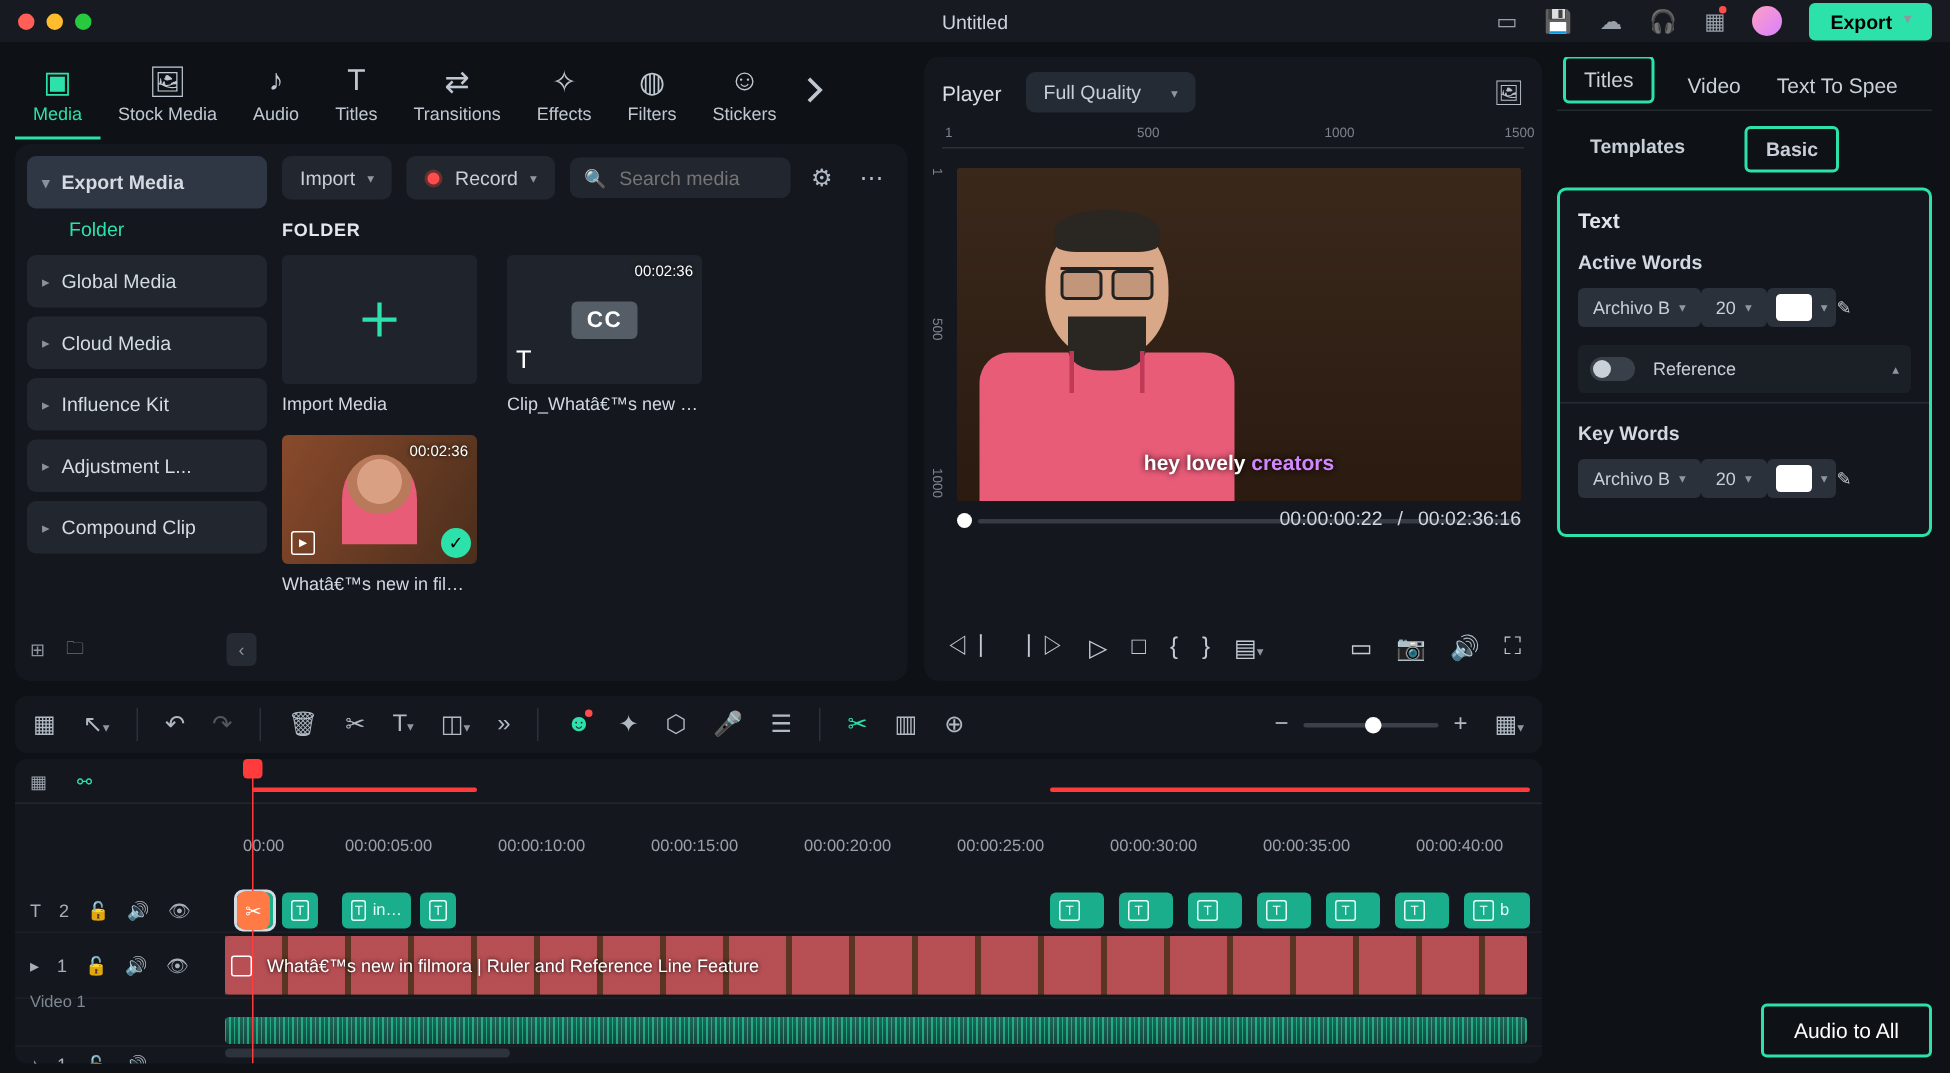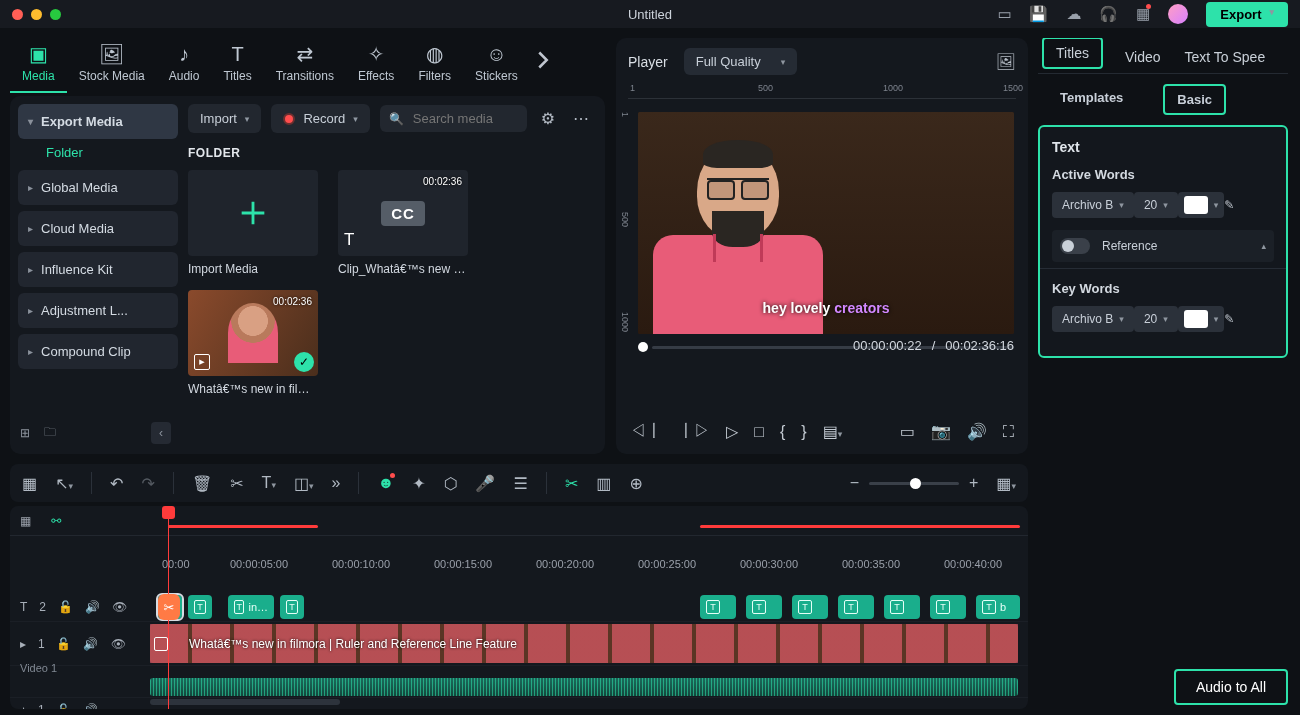--- a/index.html
+++ b/index.html
@@ -133,21 +133,21 @@
   .track { display:flex; align-items:center; height:30px; border-bottom:1px solid #1b1f26; }
   .track-head { width:140px; display:flex; align-items:center; gap:12px; padding-left:10px; font-size:12px; color:#a8afb9; }
   .track-head .ti { cursor:pointer; }
   .track-body { flex:1; position:relative; height:100%; }
   .title-clip { position:absolute; top:3px; height:24px; background:#1aae8c; border-radius:4px; display:flex; align-items:center; padding:0 6px; gap:4px; color:#e5fff7; font-size:11px; }
   .title-clip .ticon { width:14px; height:14px; border:1px solid #e5fff7; border-radius:2px; display:flex; align-items:center; justify-content:center; font-size:9px; }
   .title-clip.active { outline:2px solid #d6dbe2; }
   .video-track { height:44px; }
   .video-strip { position:absolute; top:2px; bottom:2px; left:0; right:10px; background:repeating-linear-gradient(90deg,#7a3f28 0,#7a3f28 38px,#5a3524 38px,#5a3524 42px); border-radius:3px; display:flex; align-items:center; }
   .video-strip::after {content:''; position:absolute; inset:0; background: repeating-linear-gradient(90deg, rgba(232,92,120,.55) 0, rgba(232,92,120,.55) 38px, transparent 38px, transparent 42px);}
-  .strip-label { position:relative; z-index:2; color:#fff; font-size:12px; padding-left:39px; text-shadow:0 0 3px #000; }
+  .strip-label { position:relative; z-index:2; color:#fff; font-size:12px; padding-left:28px; text-shadow:0 0 3px #000; }
   .strip-icon { position:absolute; left:4px; top:50%; transform:translateY(-50%); width:14px; height:14px; border:1px solid #fff; border-radius:2px; z-index:2; }
   .audio-wave { position:absolute; left:0; right:10px; top:2px; height:18px; background:linear-gradient(#1a6b5b,#13463c); border-radius:3px; overflow:hidden; }
   .audio-wave::after { content:''; position:absolute; inset:0; background:repeating-linear-gradient(90deg, rgba(45,226,170,.7) 0, rgba(45,226,170,.7) 1px, transparent 1px, transparent 3px); opacity:.8; }
   .track-sub { font-size:11px; color:#808893; padding-left:10px; margin-top:-4px; margin-bottom:2px; }
   .audio-track { height:24px; }
   .cut-handle { position:absolute; left:148px; top:58px; width:22px; height:26px; background:#ff7a45; border-radius:6px; display:flex; align-items:center; justify-content:center; color:#fff; font-size:13px; z-index:6; }
   .tl-scroll { position:absolute; bottom:2px; left:140px; right:10px; height:8px; }
   .tl-scroll-thumb { position:absolute; left:0; width:190px; height:6px; background:#2d333c; border-radius:3px; }
   .caret-sm{font-size:9px;color:#8f96a0;}
 </style>

